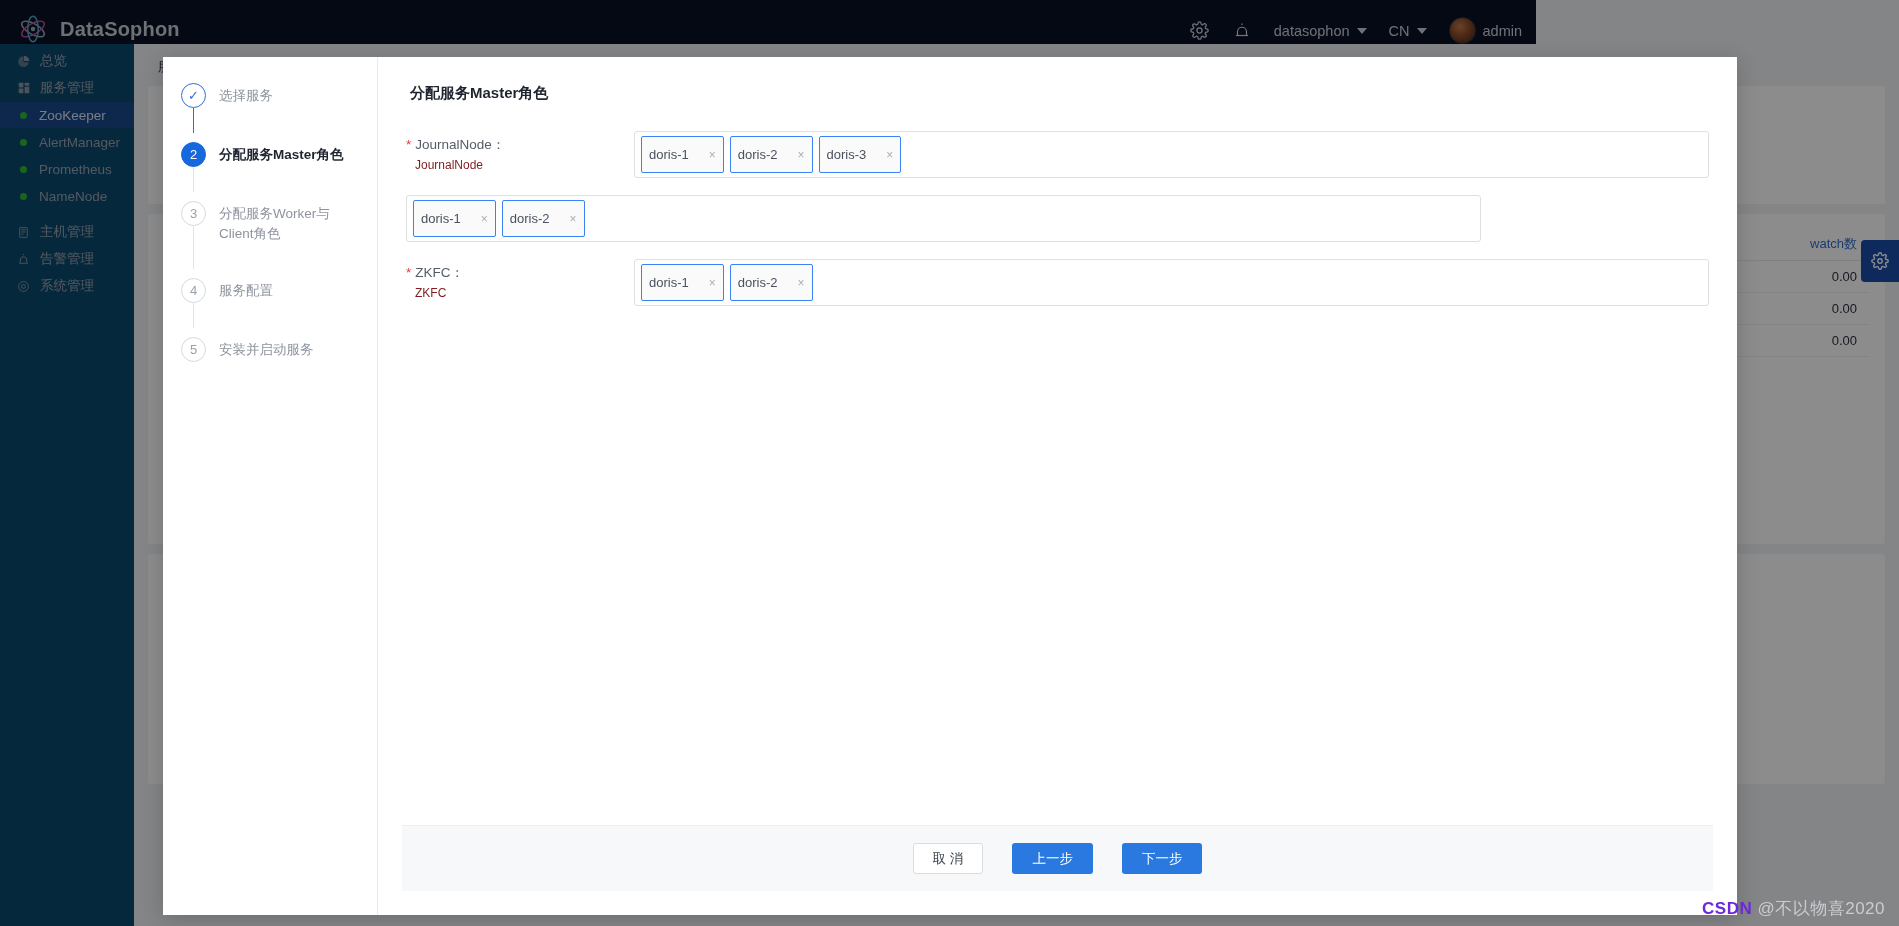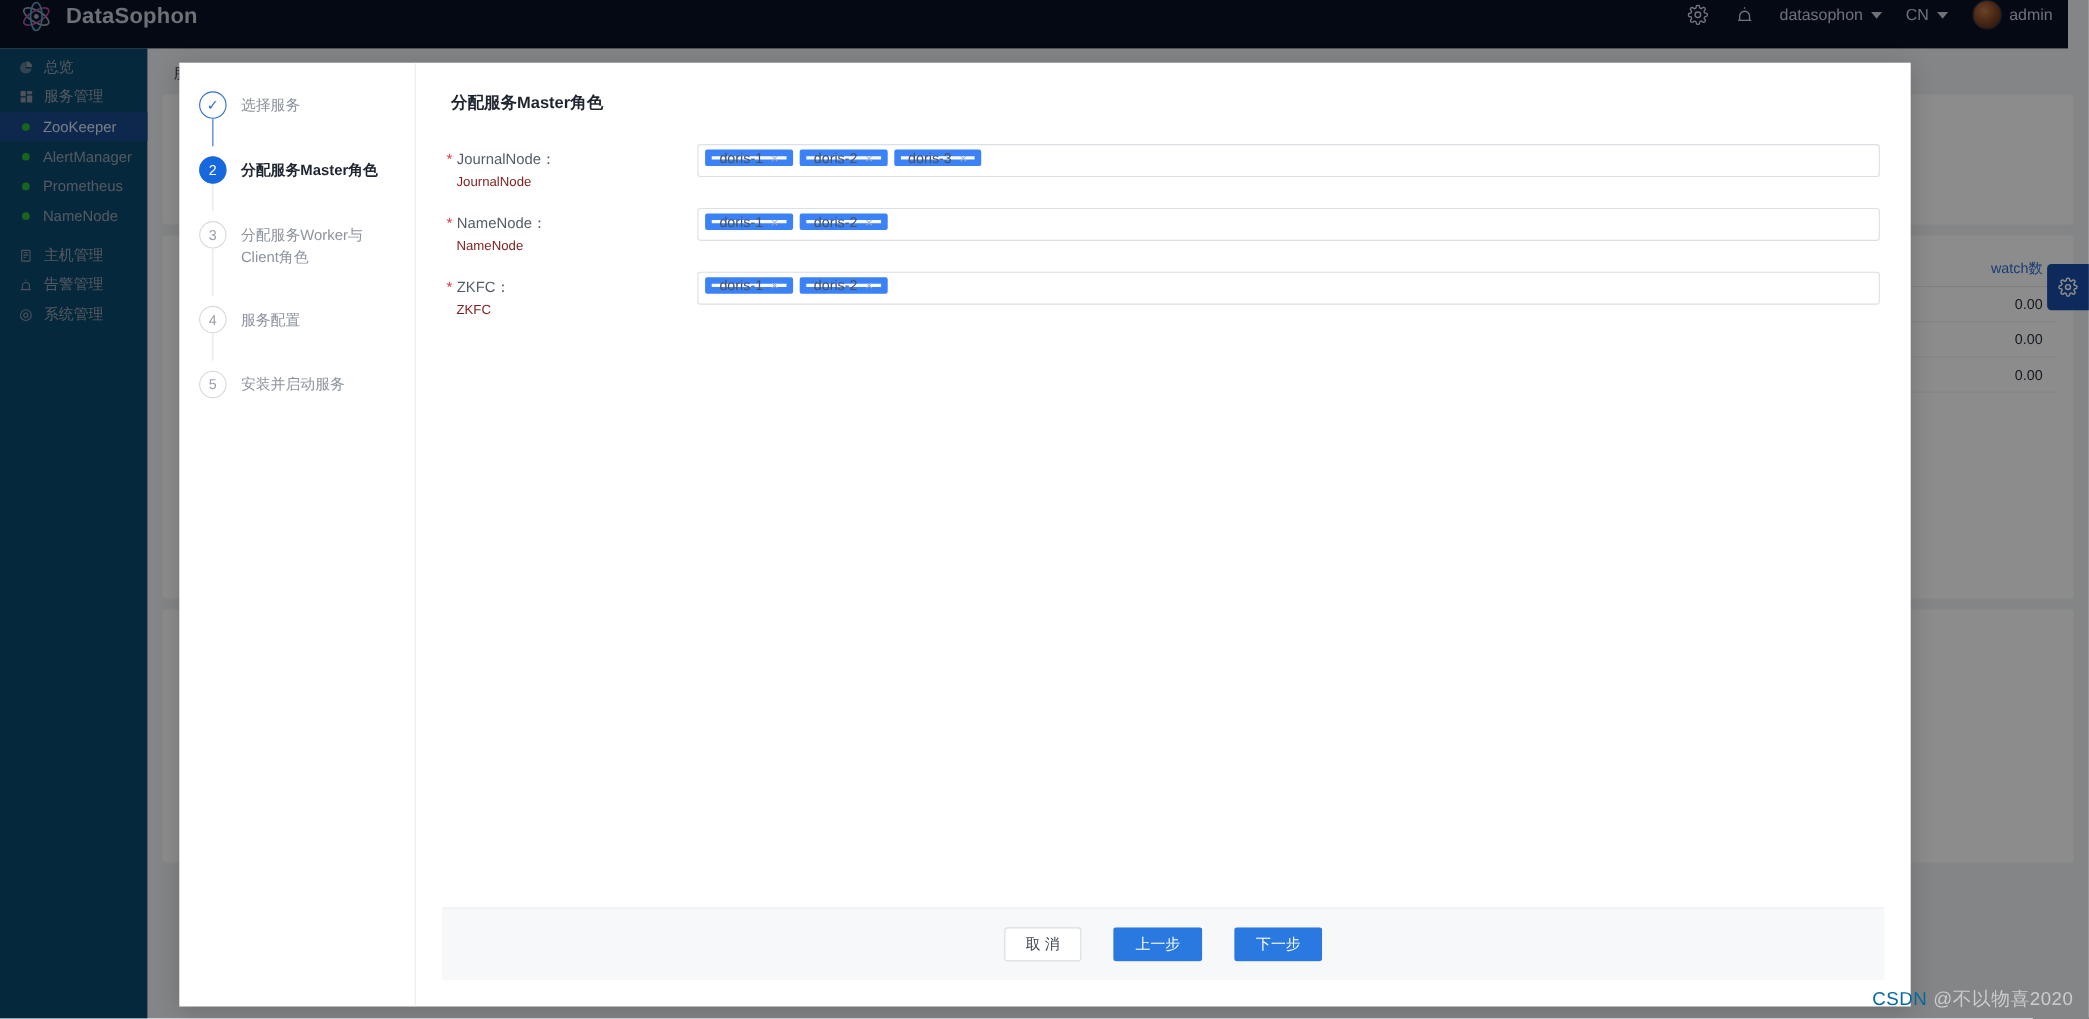--- a/index.html
+++ b/index.html
@@ -6,22 +6,22 @@
   html, body {
     width: 1899px; height: 926px;
     font-family: "Liberation Sans", "DejaVu Sans", sans-serif;
     overflow: hidden;
     background: #f0f2f5;
   }
   .app { position: relative; width: 1899px; height: 926px; }
 
   
   .topbar {
-    position: absolute; top: 0; left: 0; width: 1880px; height: 44px;
-    background: #0a1124; display: flex; align-items: flex-start;
+    position: absolute; top: 0; left: 0; width: 1536px; height: 44px;
+    background: #0a1124; display: flex; align-items: flex-end;
     z-index: 2;
   }
   .brand { display: flex; align-items: center; gap: 12px; padding-left: 18px; width: 223px; }
   .brand-logo { width: 30px; height: 30px; }
   .brand-text { color: #c6ccd6; font-size: 20px; font-weight: bold; letter-spacing: .2px; }
   .topbar-right { margin-left: auto; display: flex; align-items: center; gap: 22px; padding-right: 14px; color: #b9c0cc; font-size: 14px; }
   .tb-icon { width: 20px; height: 20px; display: inline-flex; align-items: center; justify-content: center; color: #cfd5de; cursor: pointer; }
   .tb-item { display: flex; align-items: center; gap: 7px; cursor: pointer; color: #c9cfd9; font-size: 14.5px; }
   .caret { width: 0; height: 0; border-left: 5px solid transparent; border-right: 5px solid transparent; border-top: 6px solid #c9cfd9; }
   .avatar { width: 27px; height: 27px; border-radius: 50%; background: radial-gradient(circle at 40% 35%, #c07b4a 0%, #8a4a26 45%, #3a2115 100%); border: 1px solid #2a3448; }
@@ -96,40 +96,40 @@
   .flabel { width: 228px; flex: 0 0 228px; padding-top: 5px; }
   .flabel .l1 { font-size: 13.5px; color: #555c68; }
   .flabel .l1 .req { color: #e03b3b; margin-right: 4px; }
   .flabel .l2 { font-size: 12px; color: #7f1d1d; margin-top: 4px; padding-left: 9px; }
   .fctrl { flex: 1; max-width: 1075px; }
   .tagbox {
     min-height: 30px; border: 1px solid #dcdfe4; border-radius: 3px;
     padding: 4px 6px; display: flex; flex-wrap: wrap; gap: 6px; background: #fff;
   }
   .tag {
-    background: #fafafa; border: 6px solid #3b82f6; border-radius: 2px;
+    background: #fafafa; border: 1px solid #3b82f6; border-radius: 2px;
     padding: 1px 7px; font-size: 13px; color: #4a515d;
-    display: inline-flex; align-items: center; gap: 7px; height: 15px;
+    display: inline-flex; align-items: center; gap: 20px; height: 37px;
   }
   .tag .x { color: #a9aeb7; font-size: 12px; cursor: pointer; }
 
   .form-footer {
     height: 66px; background: #f7f8fa; border-top: 1px solid #eceef1;
     display: flex; align-items: center; justify-content: center; gap: 29px;
     margin: 0 24px 24px 24px;
   }
   .btn { height: 31px; min-width: 70px; padding: 0 19px; font-size: 13.5px; border-radius: 3px; cursor: pointer; border: 1px solid transparent; }
   .btn-default { background: #fff; border-color: #d9dce1; color: #3d444f; }
   .btn-primary { background: #2979e0; color: #ffffff; }
 
   .watermark {
     position: absolute; right: 14px; bottom: 6px; z-index: 9;
     font-size: 17px; color: #c9ccd1; letter-spacing: .5px;
   }
-  .watermark .cs { color: #0369a1; }
+  .watermark .cs { color: #6d28d9; font-weight: bold; }
 </style>
 </head>
 <body>
 
 <div class="app">
 
   <div class="content">
     <div class="breadcrumb">
       <span>服务管理</span>
       <span class="sep">/</span>
@@ -330,26 +330,20 @@
               </span>
               <span class="tag">
                 <span>doris-3</span>
                 <span class="x">×</span>
               </span>
             </div>
           </div>
         </div>
 
         <div class="frow">
-          <div class="flabel">
-            <div class="l1">
-              <span class="req">*</span><span>NameNode：</span>
-            </div>
-            <div class="l2">NameNode</div>
-          </div>
           <div class="fctrl">
             <div class="tagbox">
               <span class="tag">
                 <span>doris-1</span>
                 <span class="x">×</span>
               </span>
               <span class="tag">
                 <span>doris-2</span>
                 <span class="x">×</span>
               </span>

